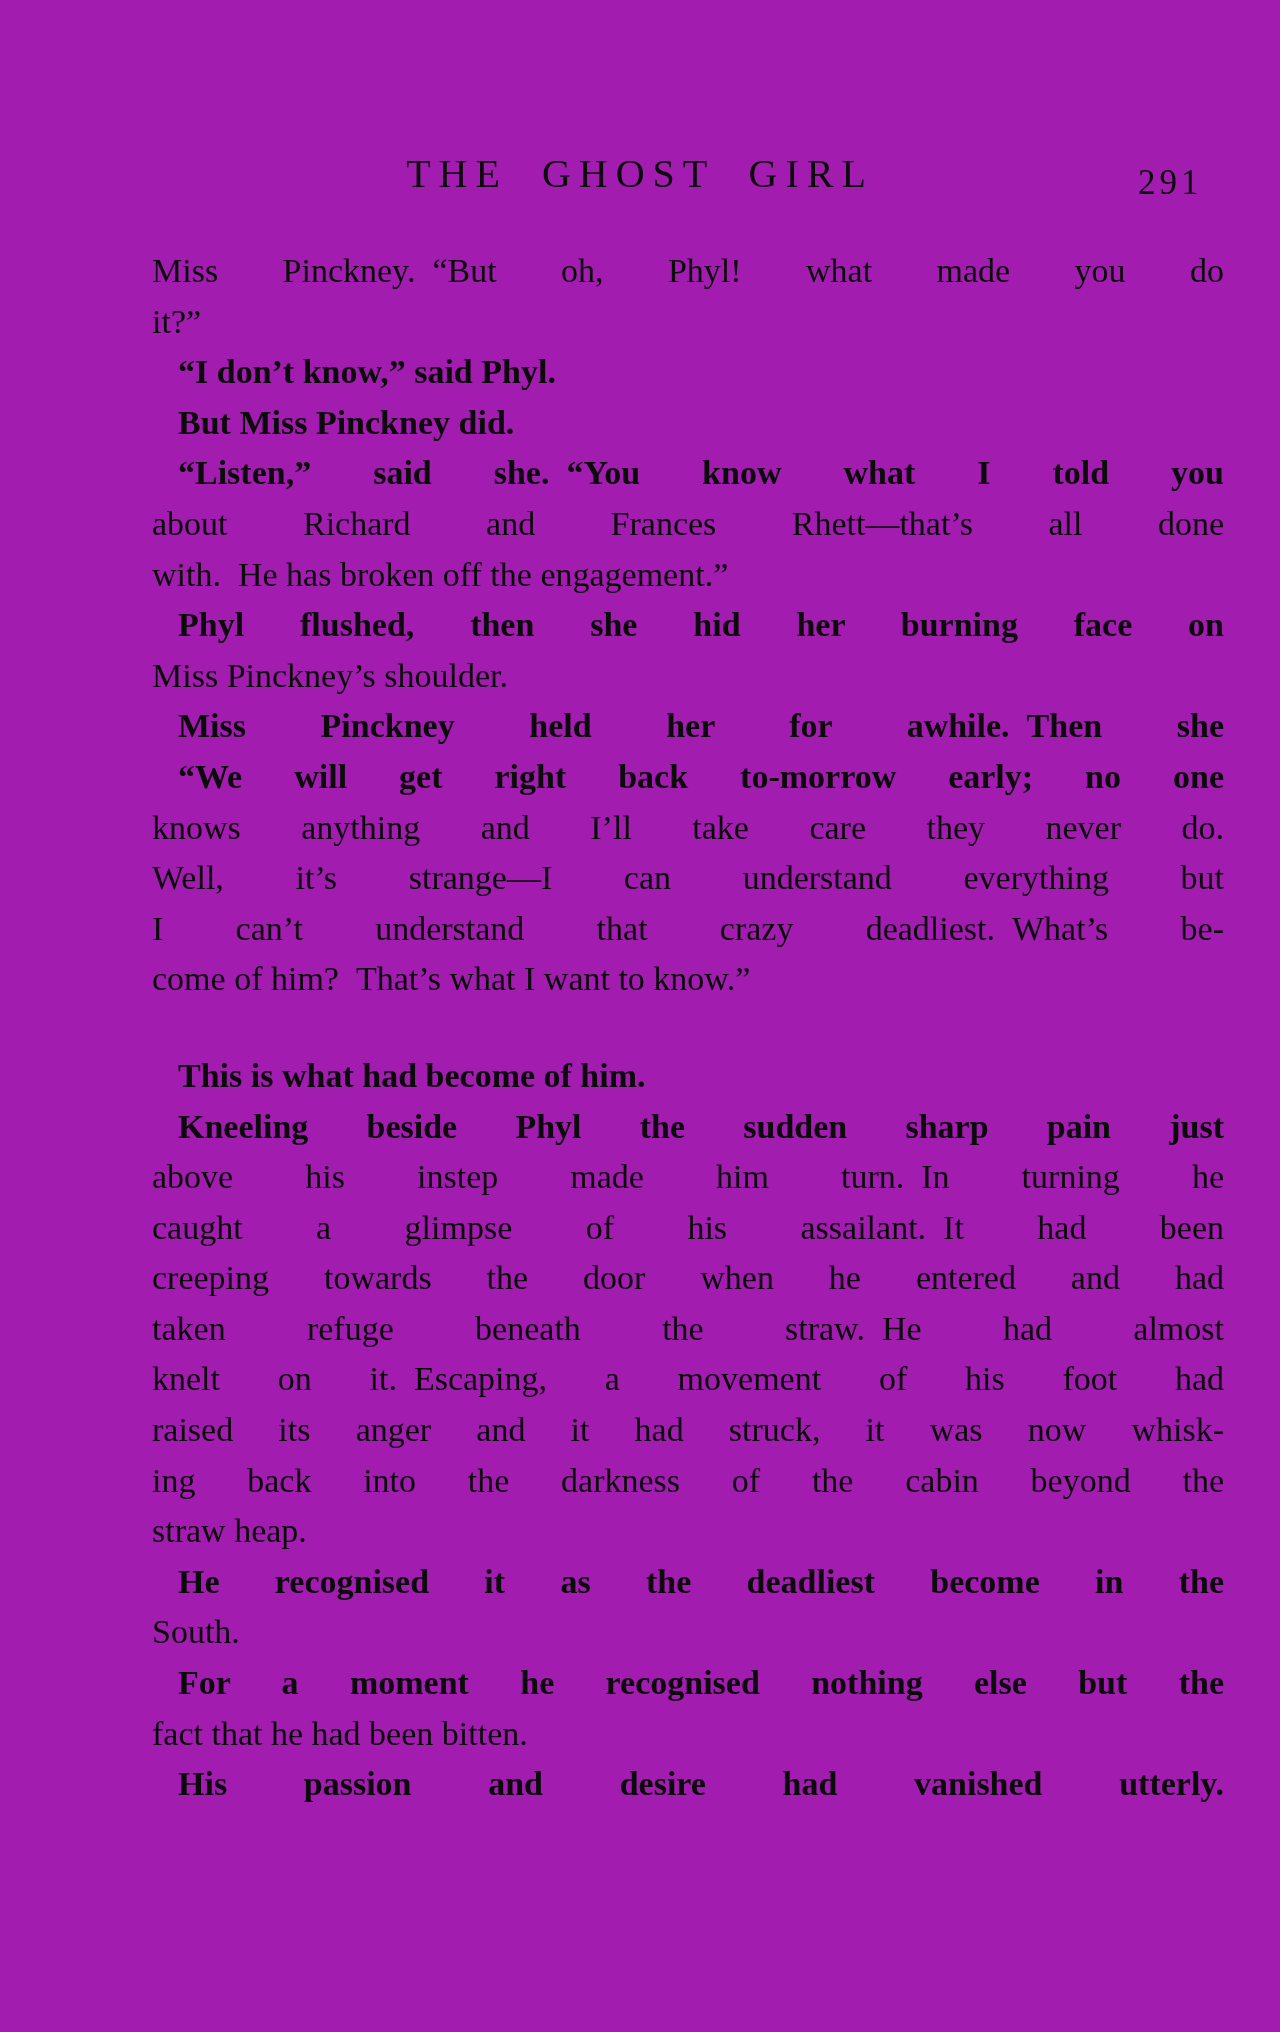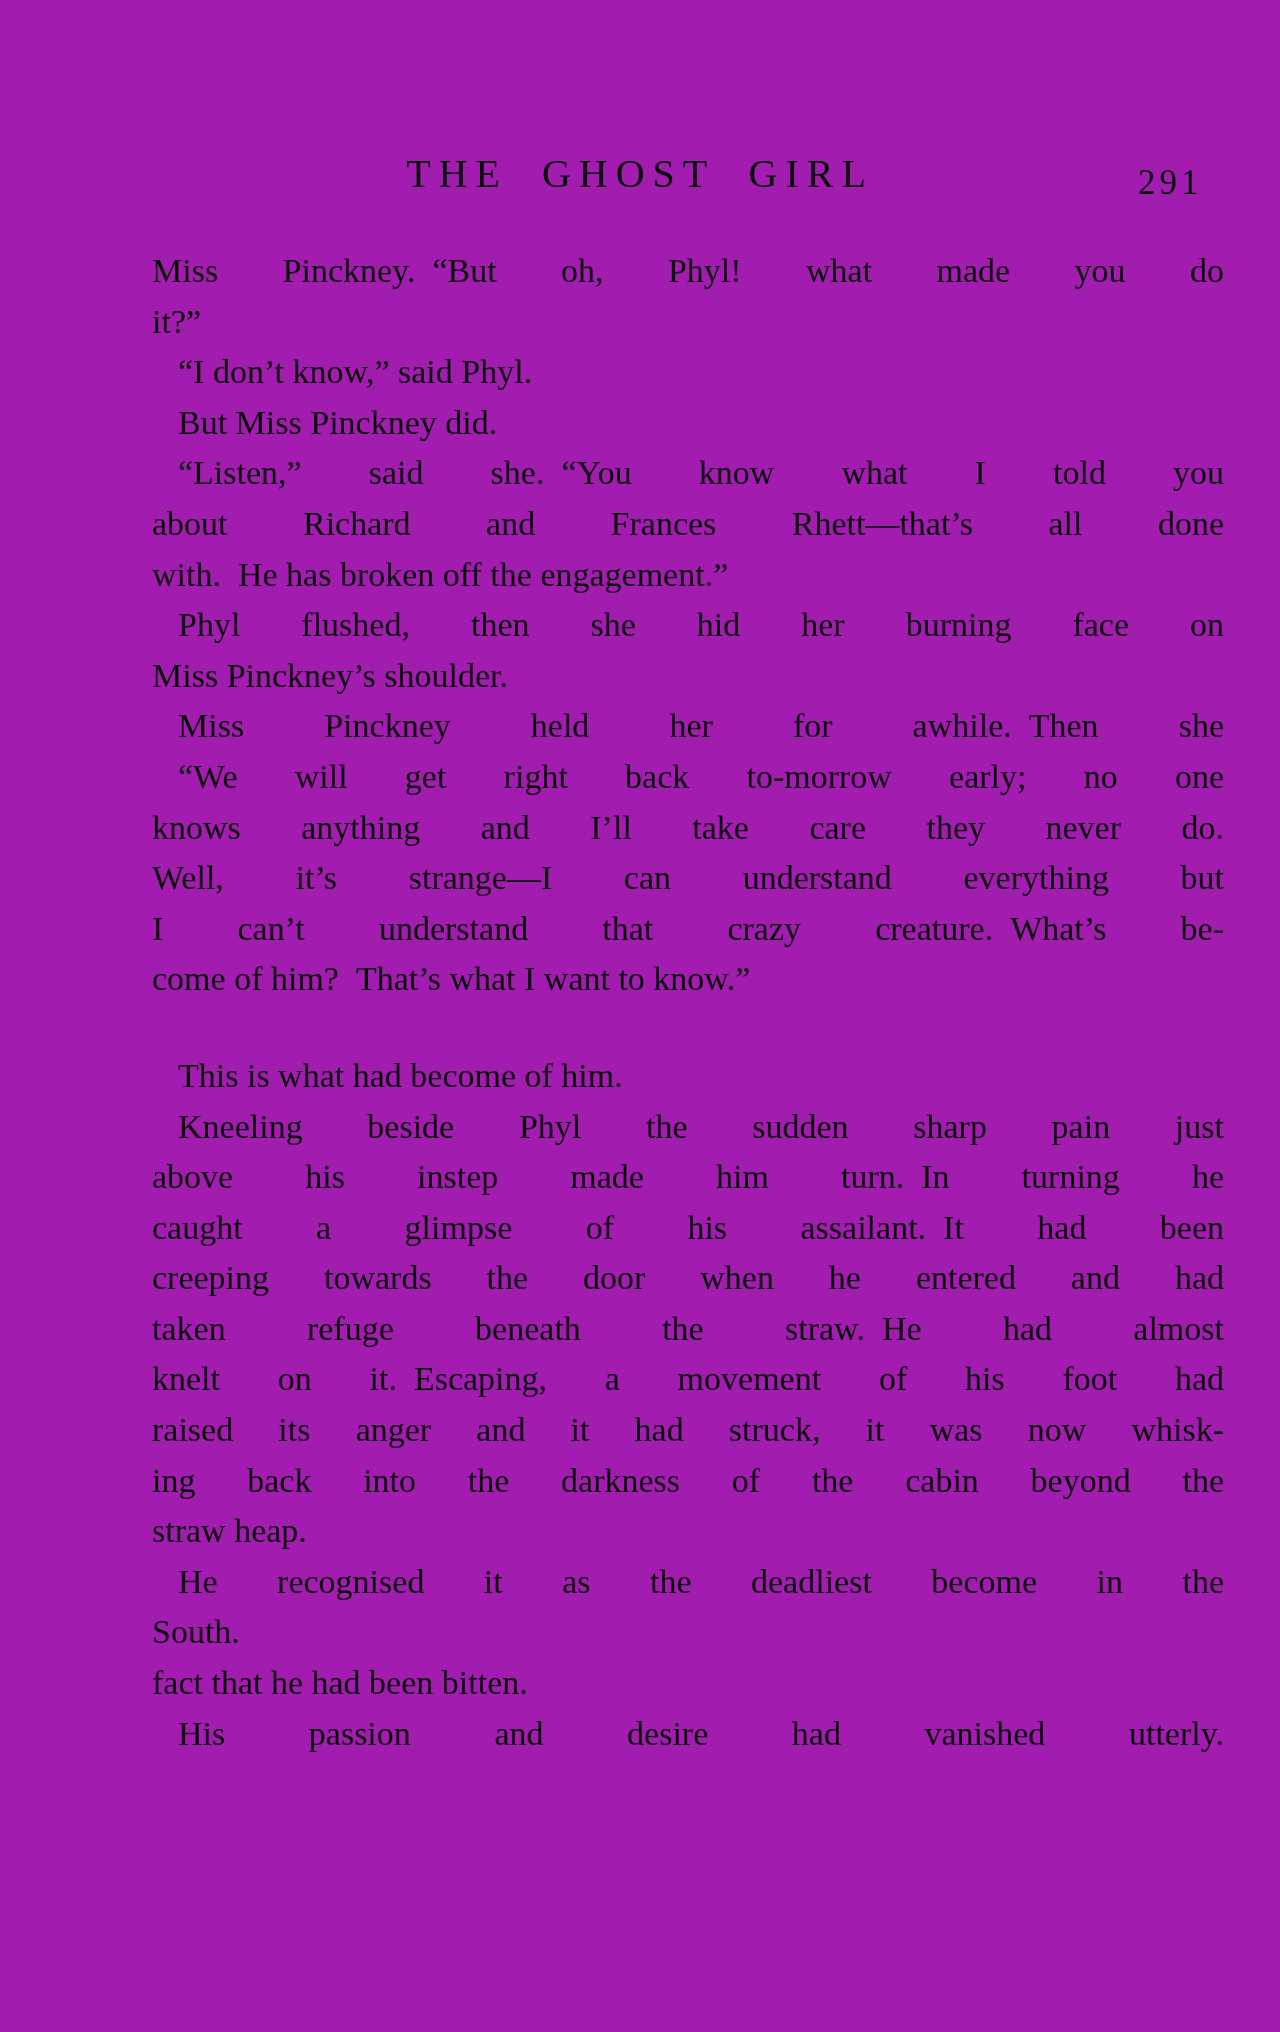--- a/index.html
+++ b/index.html
@@ -54,20 +54,21 @@
     white-space: pre;
     text-align: left;
   }
   .text-line.justify {
     white-space: normal;
     text-align: justify;
     text-align-last: justify;
   }
   .text-line.indent {
     text-indent: 26px;
+    font-weight: bold;
   }
 </style>
 </head>
 <body>
 
 <div class="page">
 
   <header class="running-header">
     <div class="running-title">THE GHOST GIRL</div>
     <div class="page-number">291</div>
@@ -80,31 +81,32 @@
       <div class="text-line indent">But Miss Pinckney did.</div>
       <div class="text-line indent justify">“Listen,” said she. “You know what I told you</div>
       <div class="text-line justify">about Richard and Frances Rhett—that’s all done</div>
       <div class="text-line">with. He has broken off the engagement.”</div>
       <div class="text-line indent justify">Phyl flushed, then she hid her burning face on</div>
       <div class="text-line">Miss Pinckney’s shoulder.</div>
       <div class="text-line indent justify">Miss Pinckney held her for awhile. Then she</div>
       <div class="text-line indent justify">“We will get right back to-morrow early; no one</div>
       <div class="text-line justify">knows anything and I’ll take care they never do.</div>
       <div class="text-line justify">Well, it’s strange—I can understand everything but</div>
-      <div class="text-line justify">I can’t understand that crazy creature. What’s be-</div>
+      <div class="text-line justify">I can’t understand that crazy deadliest. What’s be-</div>
       <div class="text-line">come of him? That’s what I want to know.”</div>
       <div class="text-line indent" style="margin-top: 46px;">This is what had become of him.</div>
       <div class="text-line indent justify">Kneeling beside Phyl the sudden sharp pain just</div>
       <div class="text-line justify">above his instep made him turn. In turning he</div>
       <div class="text-line justify">caught a glimpse of his assailant. It had been</div>
       <div class="text-line justify">creeping towards the door when he entered and had</div>
       <div class="text-line justify">taken refuge beneath the straw. He had almost</div>
       <div class="text-line justify">knelt on it. Escaping, a movement of his foot had</div>
       <div class="text-line justify">raised its anger and it had struck, it was now whisk-</div>
       <div class="text-line justify">ing back into the darkness of the cabin beyond the</div>
       <div class="text-line">straw heap.</div>
       <div class="text-line indent justify">He recognised it as the deadliest become in the</div>
       <div class="text-line">South.</div>
+      <div class="text-line indent justify">For a moment he recognised nothing else but the</div>
       <div class="text-line">fact that he had been bitten.</div>
       <div class="text-line indent justify">His passion and desire had vanished utterly.</div>
   </main>
 
 </div>
 
 </body></html>

